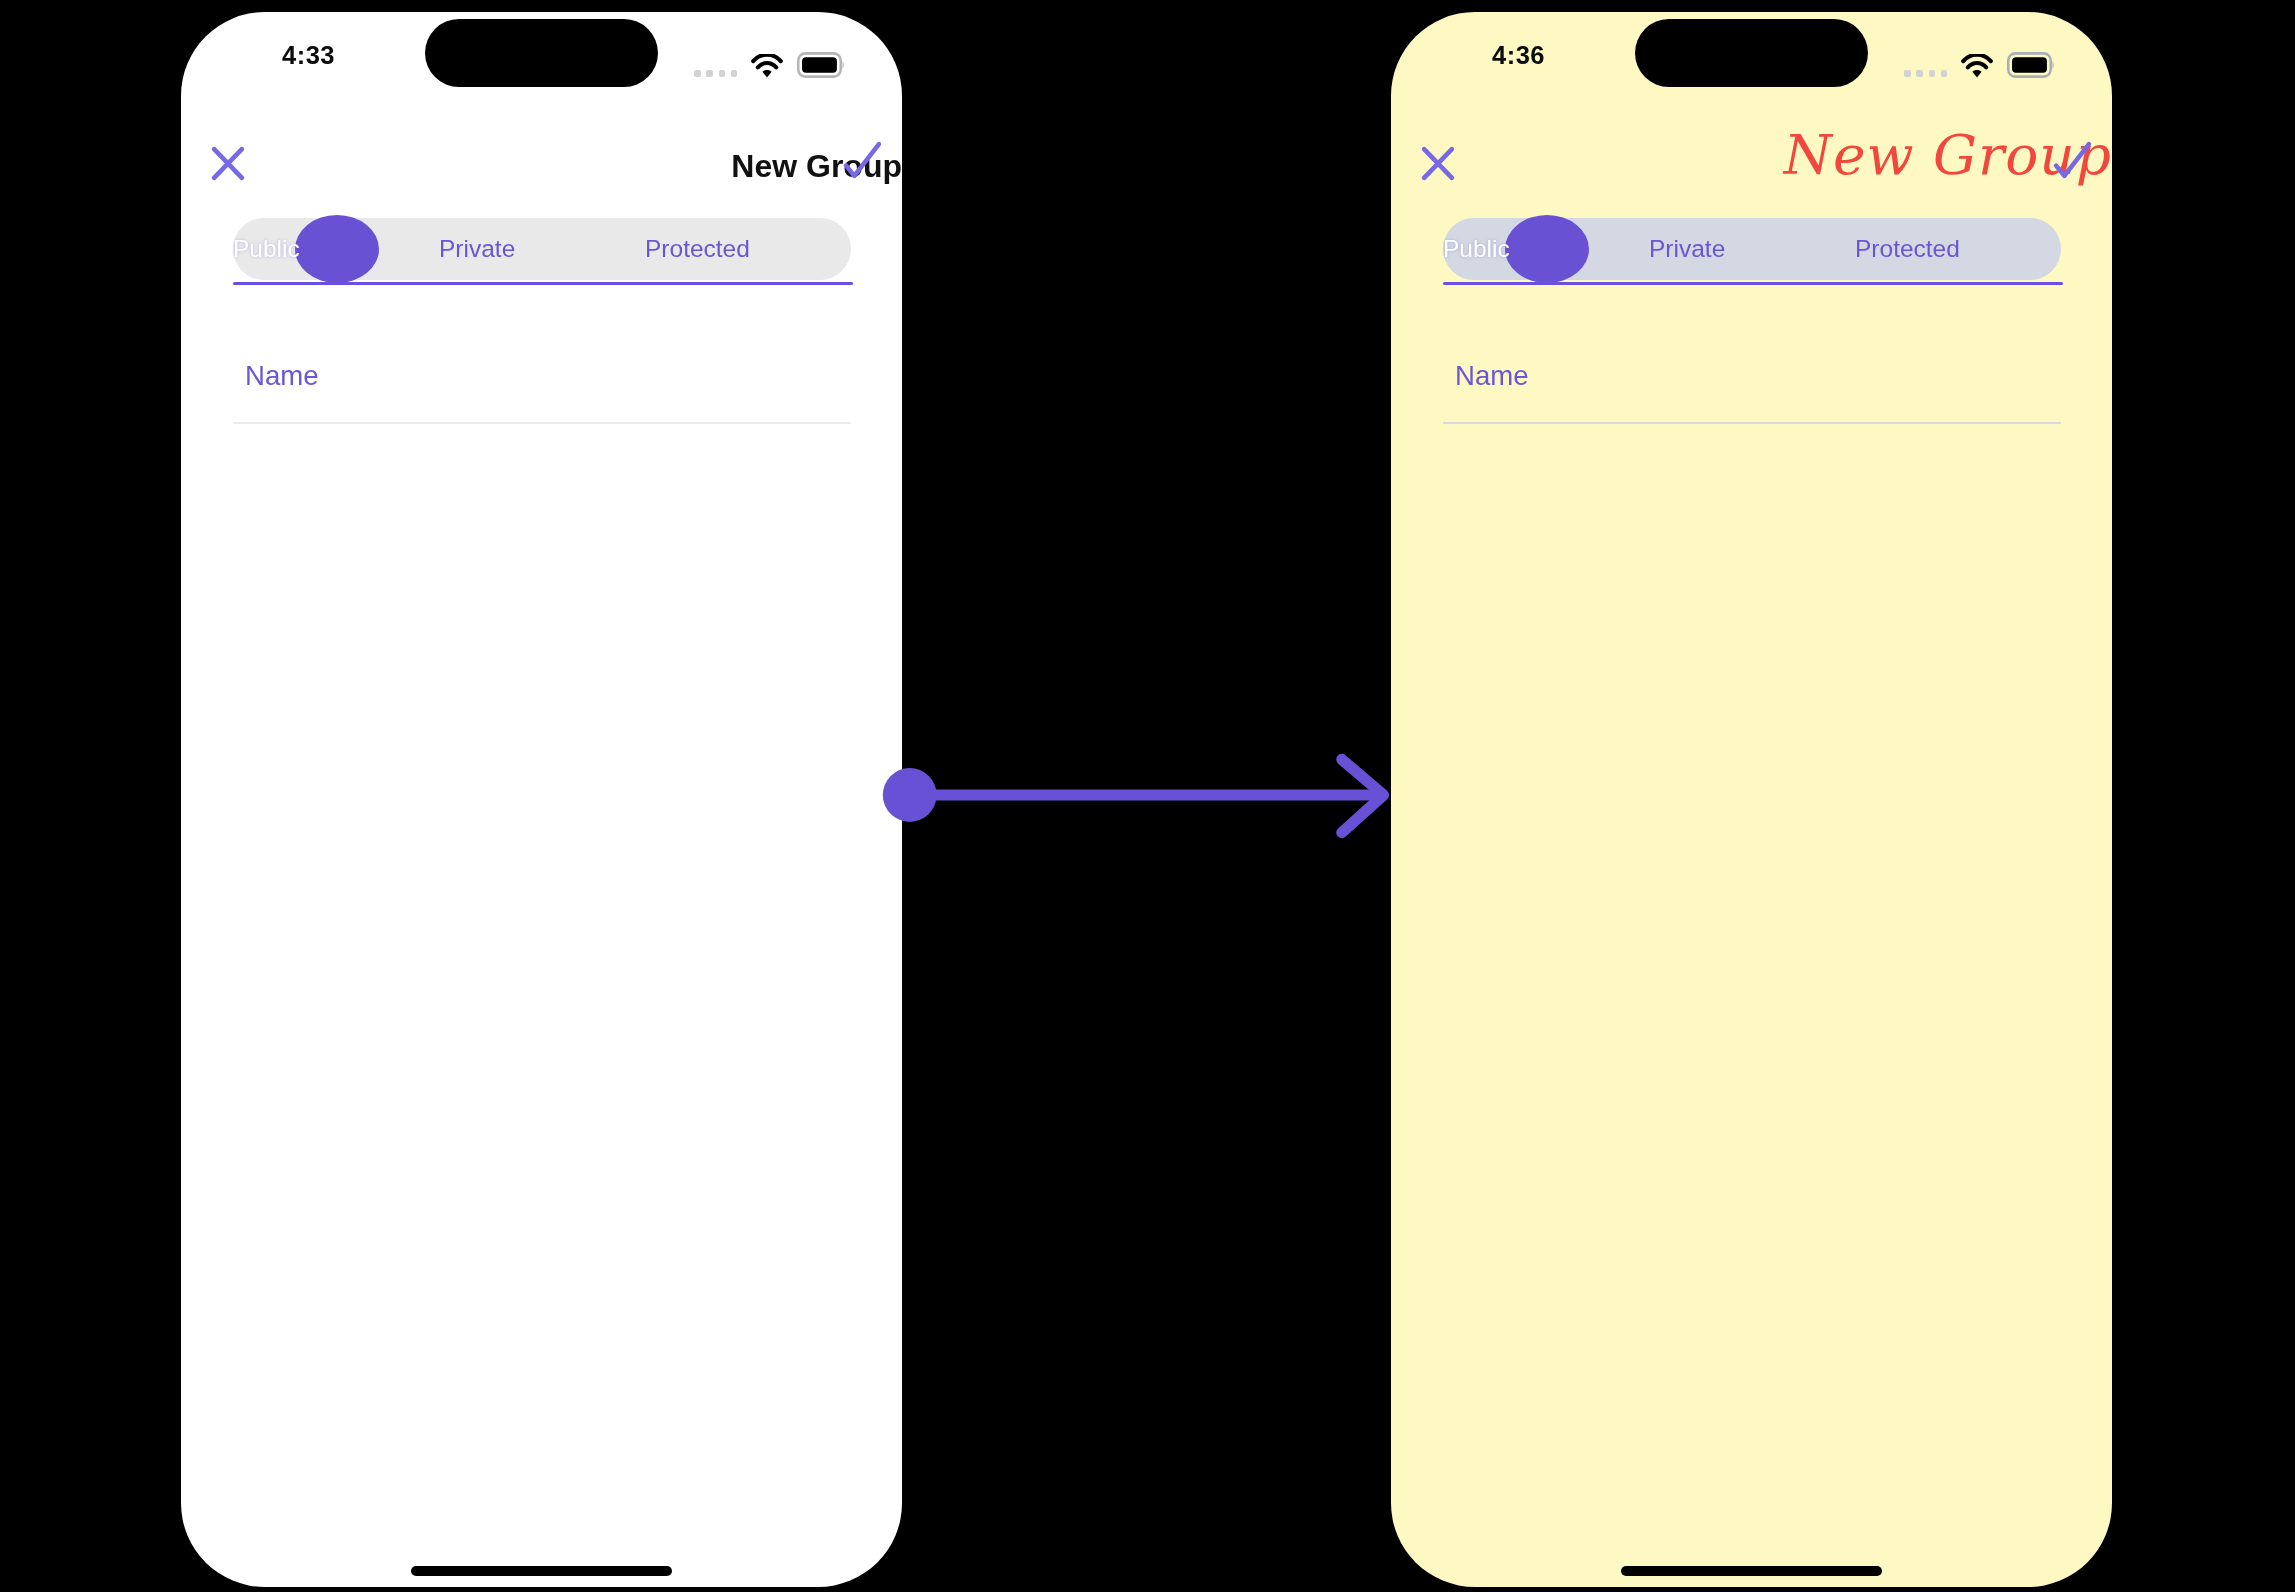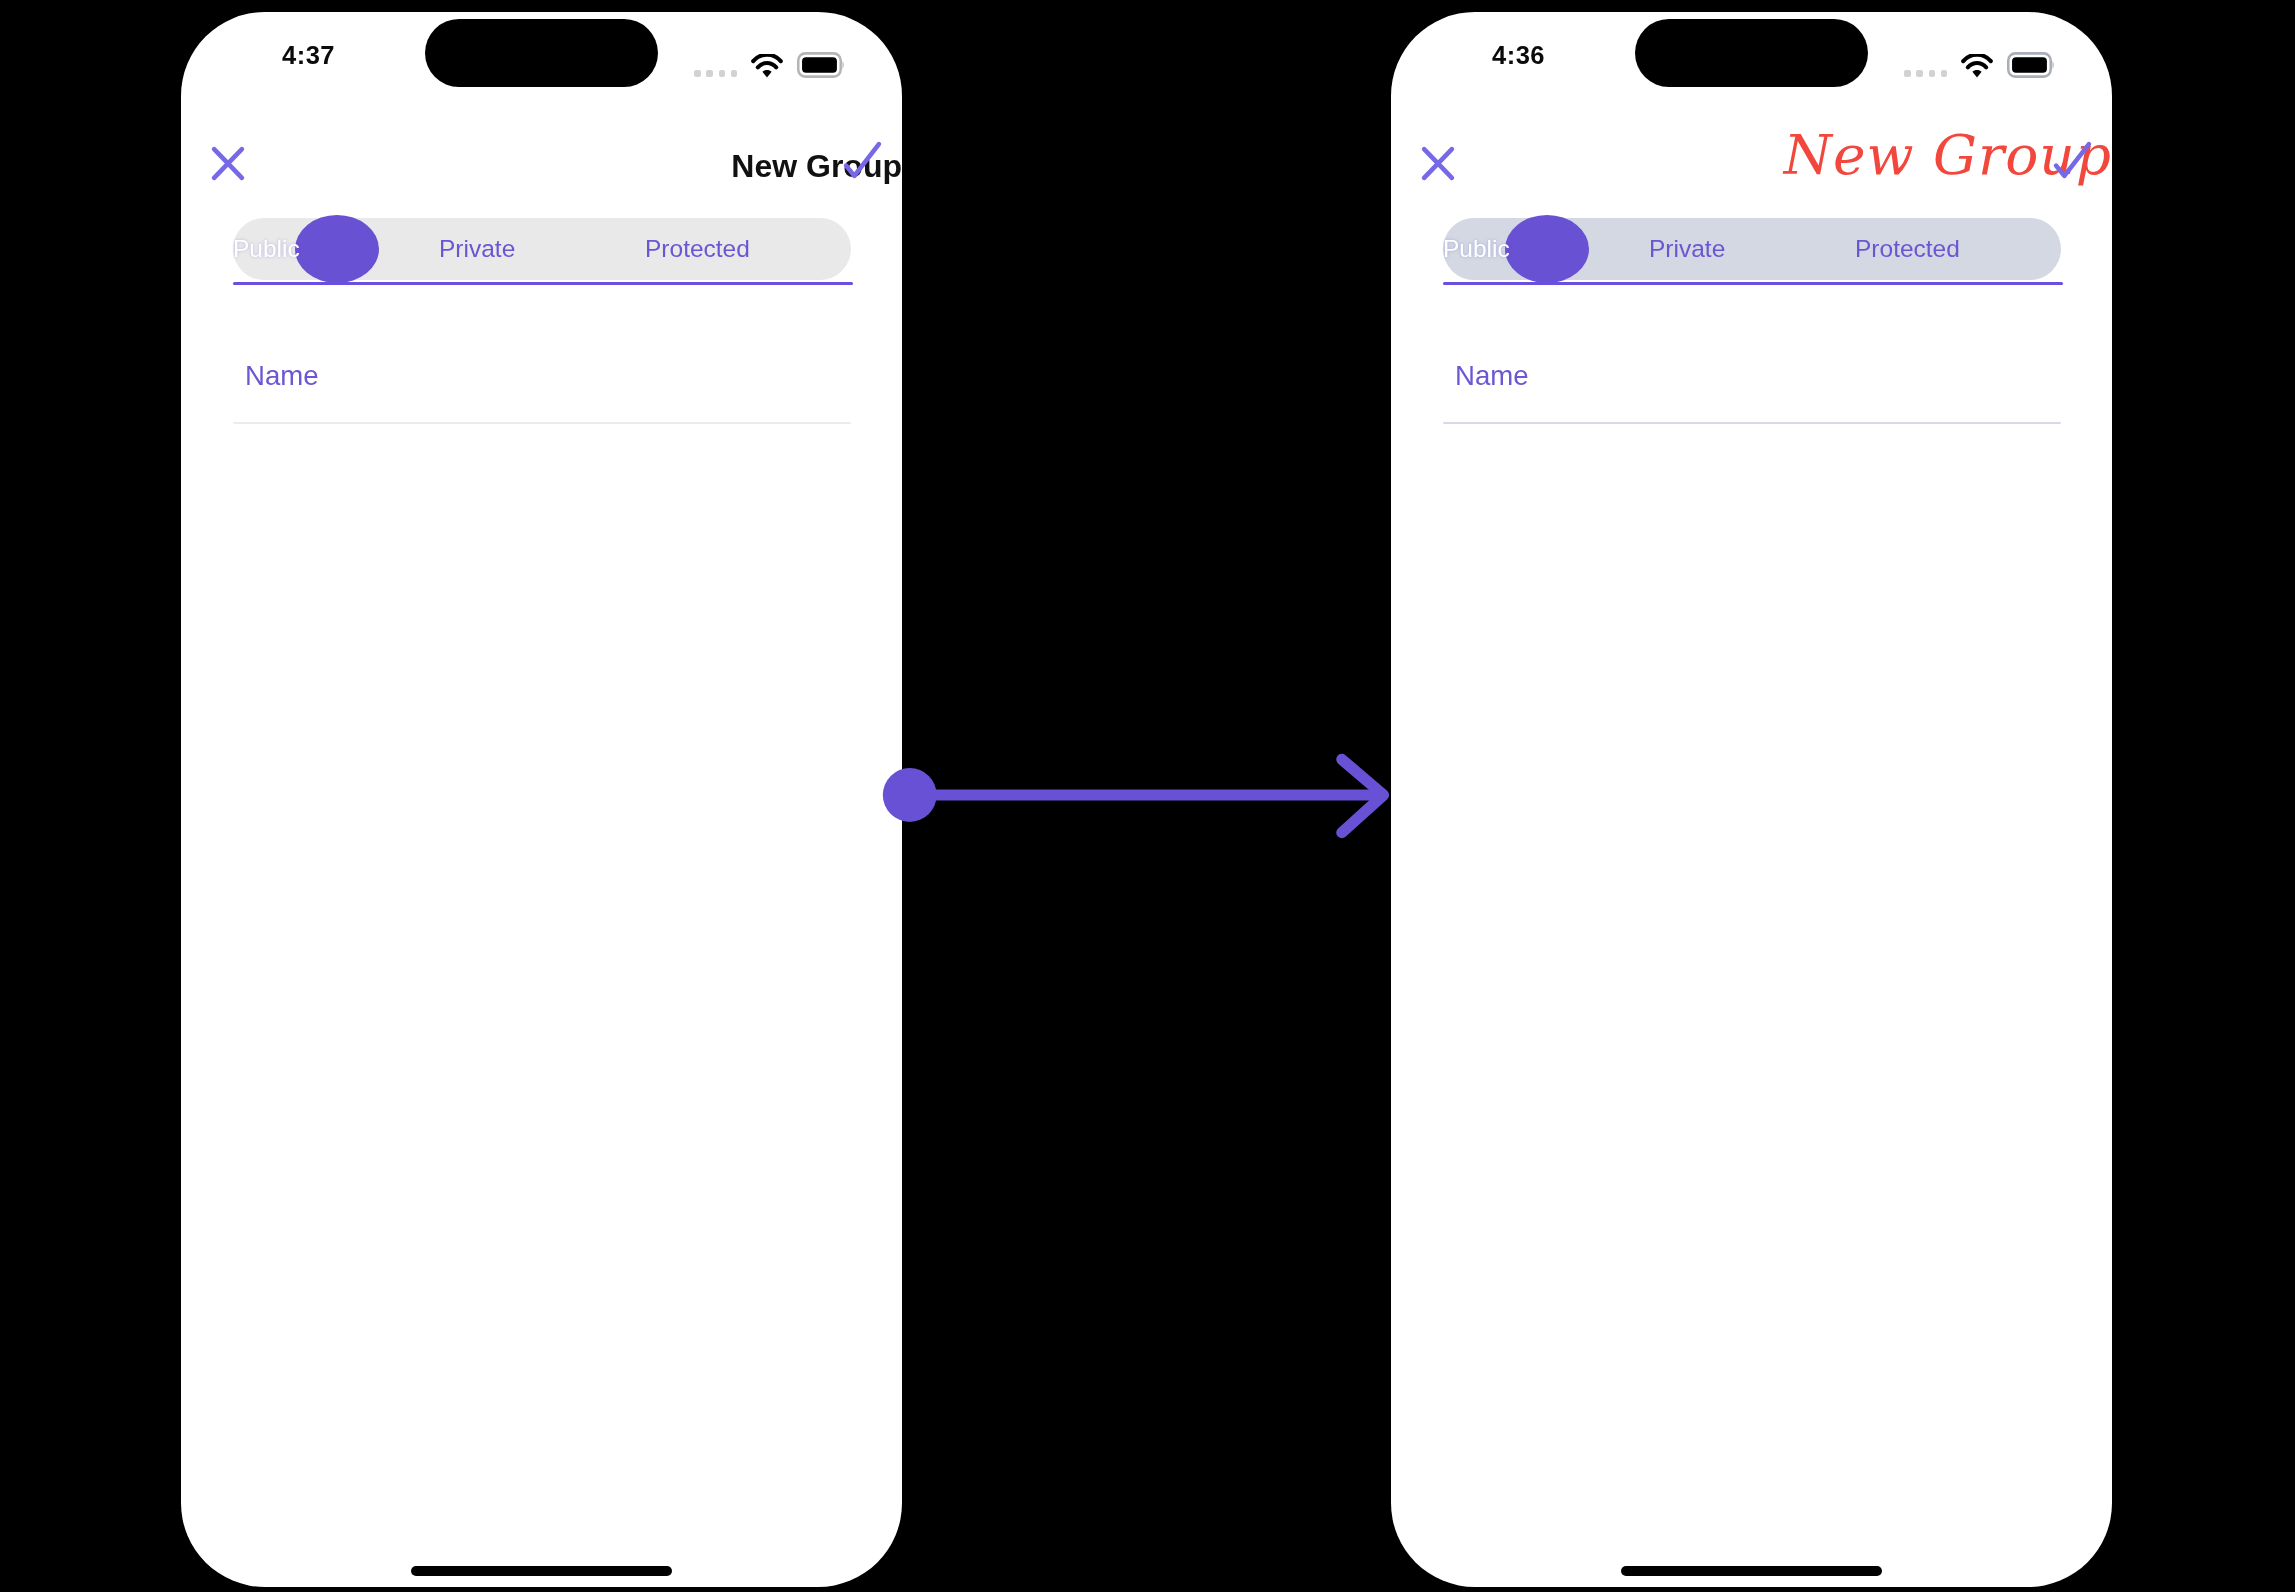--- a/index.html
+++ b/index.html
@@ -4,21 +4,21 @@
 <style>
   html,body{margin:0;padding:0;background:#000;}
   .canvas{
     position:relative;width:2295px;height:1593px;background:#000;overflow:hidden;
     font-family:"Liberation Sans", sans-serif;
   }
   .phone{
     position:absolute;top:11.7px;width:721px;height:1575px;border-radius:84px;overflow:hidden;
   }
   .phone.left{left:181px;background:#ffffff;}
-  .phone.right{left:1391px;background:#ffffff;}
+  .phone.right{left:1391px;background:#fef9c3;}
 
   
   .island{
     position:absolute;left:244px;top:7.7px;width:233px;height:68px;border-radius:34px;background:#000;
   }
   .time{
     position:absolute;left:61px;top:29px;width:133px;text-align:center;
     font-size:25.5px;font-weight:700;color:#0b0b0b;letter-spacing:0.5px;
   }
   .status-icons{
@@ -79,21 +79,21 @@
   
   .arrow-svg{position:absolute;left:868px;top:735px;width:541px;height:122px;}
 </style>
 </head>
 <body>
 
 <div class="canvas">
 
   <div class="phone left">
     <div class="island"></div>
-    <div class="time">4:37</div>
+    <div class="time">4:33</div>
     <div class="status-icons">
       <span class="cell-dots">
           <i></i>
           <i></i>
           <i></i>
           <i></i>
         </span>
       <svg class="wifi-svg" viewBox="0 0 62 47">
         <path d="M4 14 C11 5.5 20.5 1.5 31 1.5 S51 5.5 58 14" fill="none" stroke="#000" stroke-width="8" stroke-linecap="round"></path>
         <path d="M13 26 C18 20.5 24 17.5 31 17.5 S44 20.5 49 26" fill="none" stroke="#000" stroke-width="8" stroke-linecap="round"></path>

